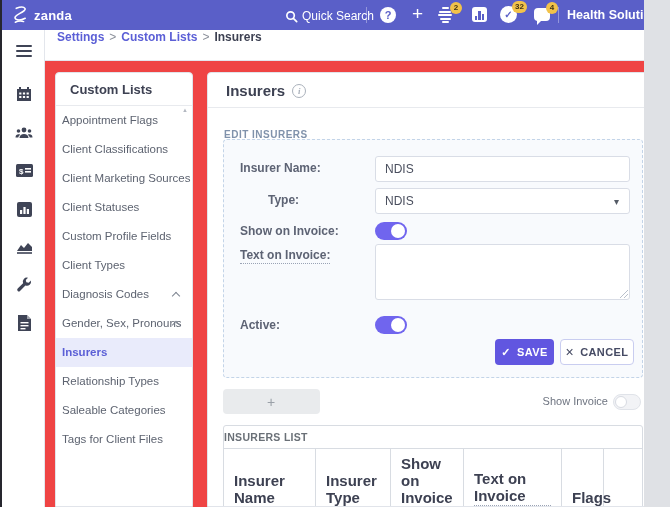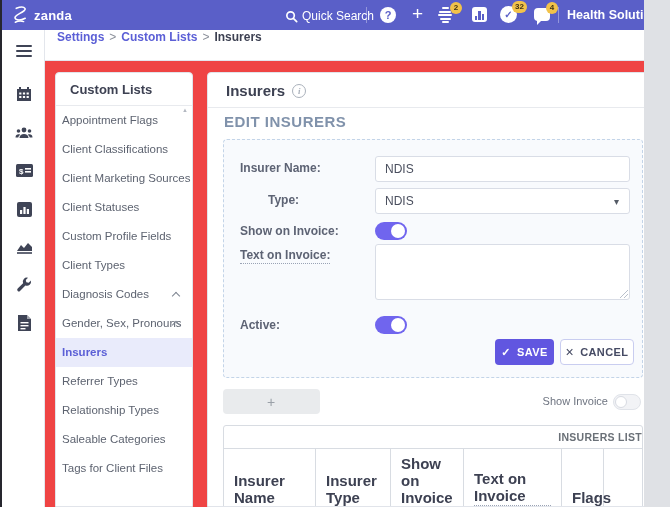--- a/index.html
+++ b/index.html
@@ -58,21 +58,21 @@
   .mini-arrow { position:absolute; right:4px; top:34px; font-size:6px; color:#b3b8c1; }
 
   
   .main-card { left:207px; top:72px; width:449px; height:435px; overflow:hidden; }
   .main-title-row { display:flex; align-items:center; gap:7px; padding:9px 18px 8px;
                     border-bottom:1px solid #e8eaee; }
   .main-title { font-size:15px; font-weight:700; color:#3d4152; }
   .info-ic { width:14px; height:14px; border-radius:50%; border:1.2px solid #aab1bb; color:#aab1bb;
              font-size:9px; font-weight:700; display:flex; align-items:center; justify-content:center;
              font-family:"Liberation Serif", serif; font-style:italic; cursor:pointer; }
-  .edit-label { position:absolute; left:16px; top:40px; font-size:15px; font-weight:700;
+  .edit-label { position:absolute; left:16px; top:56px; font-size:10px; font-weight:700;
                 letter-spacing:.5px; color:#8092ab; }
   .dashed { position:absolute; left:15px; top:66px; width:420px; height:239px; background:#f8fafd;
             border:1px dashed #c3d4e8; border-radius:4px; }
   .f-label { position:absolute; left:16px; font-size:12px; font-weight:600; color:#5d6374; }
   .dotted-u { border-bottom:1px dotted #9aa3b5; padding-bottom:1px; }
   .f-input { position:absolute; left:151px; width:255px; height:26px; border:1px solid #d9dde6;
              border-radius:3px; background:#fff; font-family:"Liberation Sans",sans-serif;
              font-size:12px; color:#4a4f5e; padding:0 9px; outline:none; }
   .f-select { position:absolute; left:151px; width:255px; height:26px; border:1px solid #d9dde6;
               border-radius:3px; background:#fff; font-size:12px; color:#4a4f5e; line-height:24px;
@@ -96,21 +96,21 @@
                 border:1px solid #c9cdf0; }
   .btn-cancel .x { font-size:14px; font-weight:400; line-height:12px; }
   .btn-add { left:15px; top:316px; width:97px; height:25px; background:#e9ebed; color:#9aa0a8;
              border:none; font-size:10px; letter-spacing:.7px; }
   .btn-add .p { font-size:14px; font-weight:400; }
   .show-inactive { left:330px; top:322px; width:70px; font-size:11px; color:#6e7480; text-align:right; }
 
   
   .tbl { position:absolute; left:15px; top:352px; width:420px; border:1px solid #d8dce2;
          border-radius:3px 3px 0 0; background:#fff; }
-  .tbl-title { height:22px; line-height:22px; text-align:right; font-size:10.5px; font-weight:600;
+  .tbl-title { height:22px; line-height:22px; text-align:left; font-size:10.5px; font-weight:600;
                color:#6a7077; letter-spacing:.3px; }
   .trow { display:flex; border-top:1px solid #d8dce2; }
   .tcell { border-right:1px solid #d8dce2; padding:6px 10px; }
   .tcell:last-child { border-right:none; }
   .th { display:flex; align-items:flex-end; font-size:15px; font-weight:700; color:#3d4152;
         padding-bottom:8px; min-height:36px; }
   .td { font-size:12px; color:#4a4f5c; display:flex; align-items:center; min-height:42px; }
   .c0{width:92px;} .c1{width:75px;} .c2{width:73px;} .c3{width:98px;} .c4{width:42px;} .c5{flex:1;}
   .gear-btn { display:flex; align-items:center; gap:5px; width:38px; height:24px; background:#fff;
               border:1px solid #ccd0d6; border-radius:4px; justify-content:center; cursor:pointer; }
@@ -270,21 +270,20 @@
     <div class="list-item">Client Types</div>
     <div class="list-item">
       <span>Diagnosis Codes</span>
       <i class="chev-up"></i>
     </div>
     <div class="list-item">
       <span>Gender, Sex, Pronouns</span>
       <i class="chev-up"></i>
     </div>
     <div class="list-item sel">Insurers</div>
-    <div class="list-item">Referrer Types</div>
     <div class="list-item">Relationship Types</div>
     <div class="list-item">Saleable Categories</div>
     <div class="list-item">Tags for Client Files</div>
   </aside>
 
   <section class="a card main-card">
     <div class="main-title-row">
       <span class="main-title">Insurers</span>
       <span class="info-ic">i</span>
     </div>

